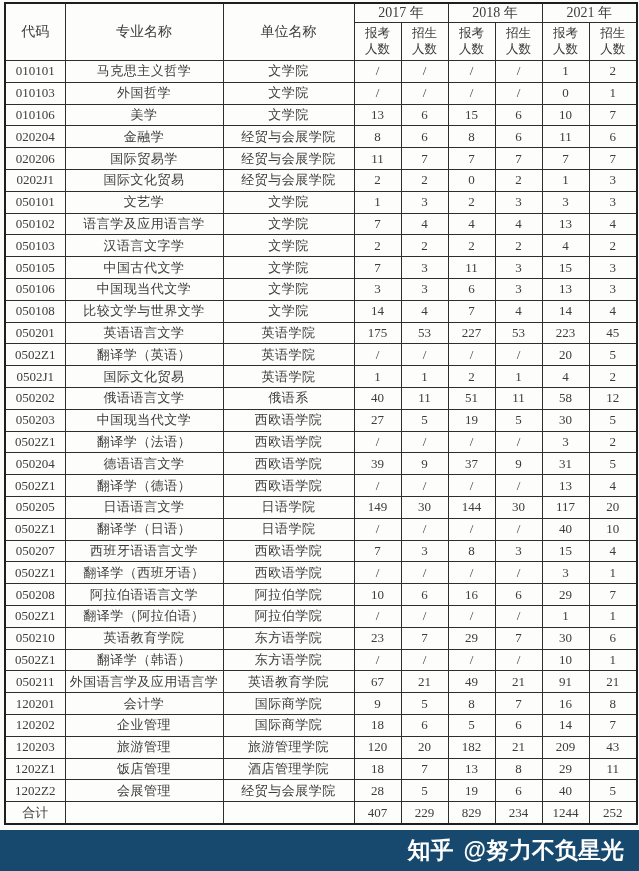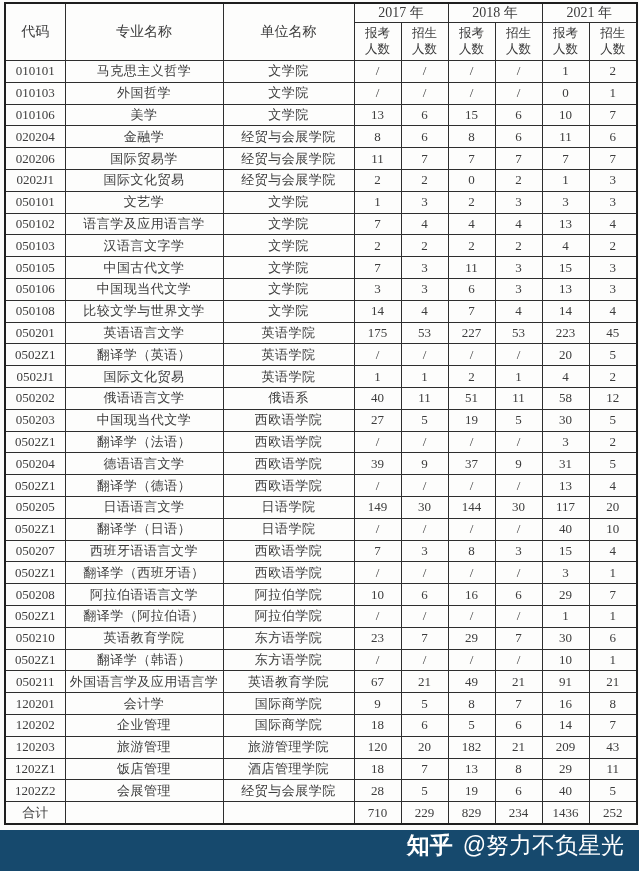--- a/index.html
+++ b/index.html
@@ -48,29 +48,29 @@
     font-size: 12.5px;
   }
   tbody td { height: 20.8px; }
   td.col-major, td.col-unit { letter-spacing: 0.5px; }
   tr.total-row td { height: 21px; }
   .footer-bar {
     margin-top: auto;
     height: 41px;
     width: 100%;
     display: flex;
-    align-items: flex-start;
+    align-items: center;
     justify-content: flex-end;
     padding-right: 15px;
     box-sizing: border-box;
     font-family: "Liberation Sans", "DejaVu Sans", sans-serif;
     color: #ffffff;
   }
   .footer-bar .brand  { font-size: 23px; font-weight: 700; margin-right: 10px; }
-  .footer-bar .handle { font-size: 23px; font-weight: 400; }
+  .footer-bar .handle { font-size: 23px; font-weight: 700; }
 </style>
 </head>
 <body>
 
 <div class="page">
   <table class="data-table">
     <colgroup>
       <col style="width:60px">
       <col style="width:158px">
       <col style="width:131px">
@@ -471,25 +471,25 @@
           <td class="col-num">5</td>
           <td class="col-num">19</td>
           <td class="col-num">6</td>
           <td class="col-num">40</td>
           <td class="col-num">5</td>
         </tr>
         <tr class="total-row">
           <td class="col-code">合计</td>
           <td class="col-major"></td>
           <td class="col-unit"></td>
-          <td class="col-num">710</td>
+          <td class="col-num">407</td>
           <td class="col-num">229</td>
           <td class="col-num">829</td>
           <td class="col-num">234</td>
-          <td class="col-num">1436</td>
+          <td class="col-num">1244</td>
           <td class="col-num">252</td>
         </tr>
       </tbody>
   </table>
 
   <div class="footer-bar" style="background: rgb(22, 73, 109);">
     <span class="brand">知乎</span>
     <span class="handle">@努力不负星光</span>
   </div>
 </div>

